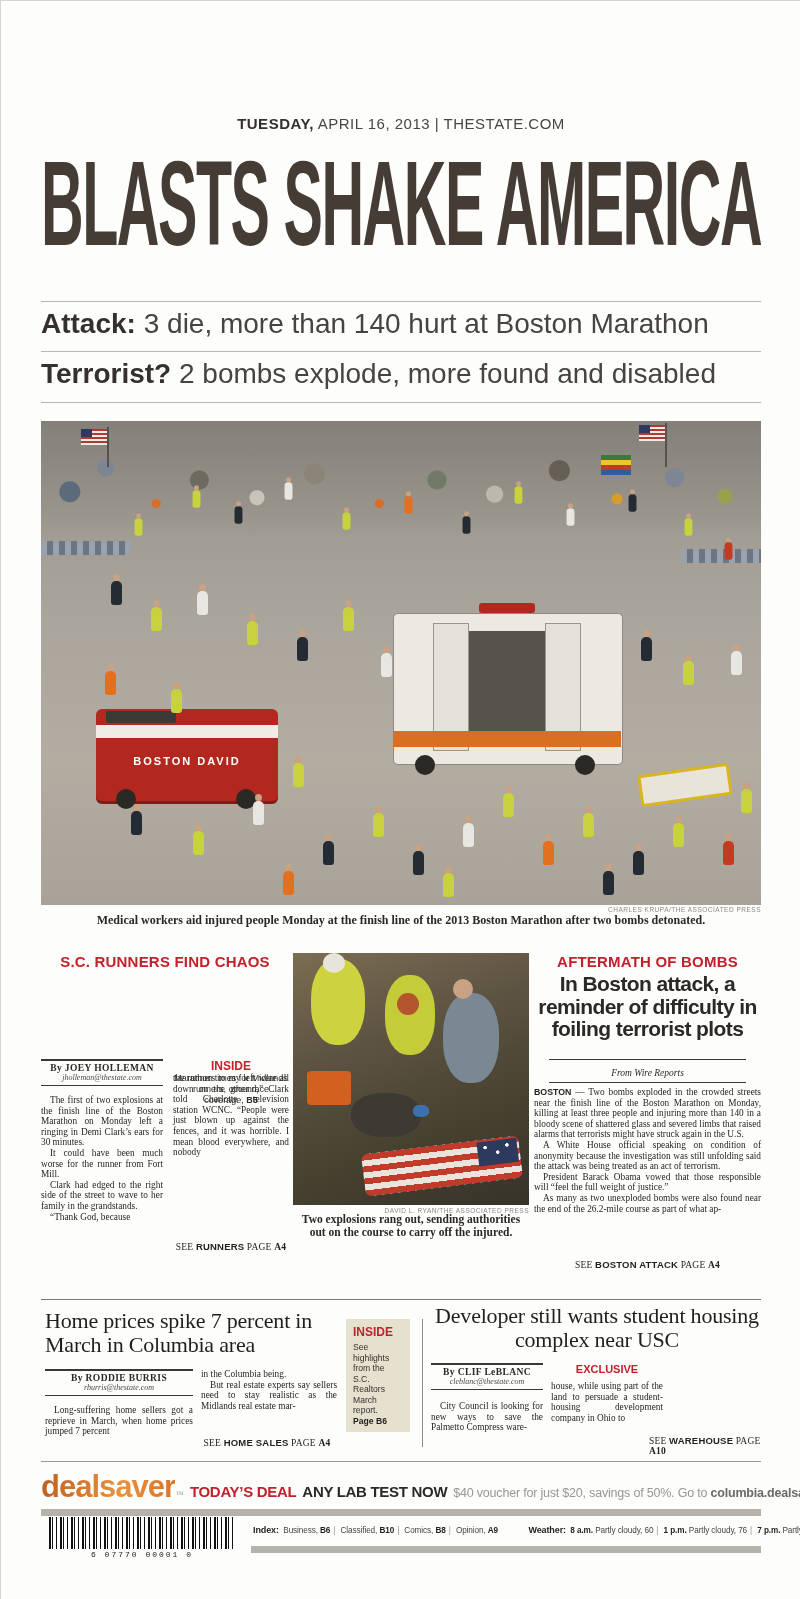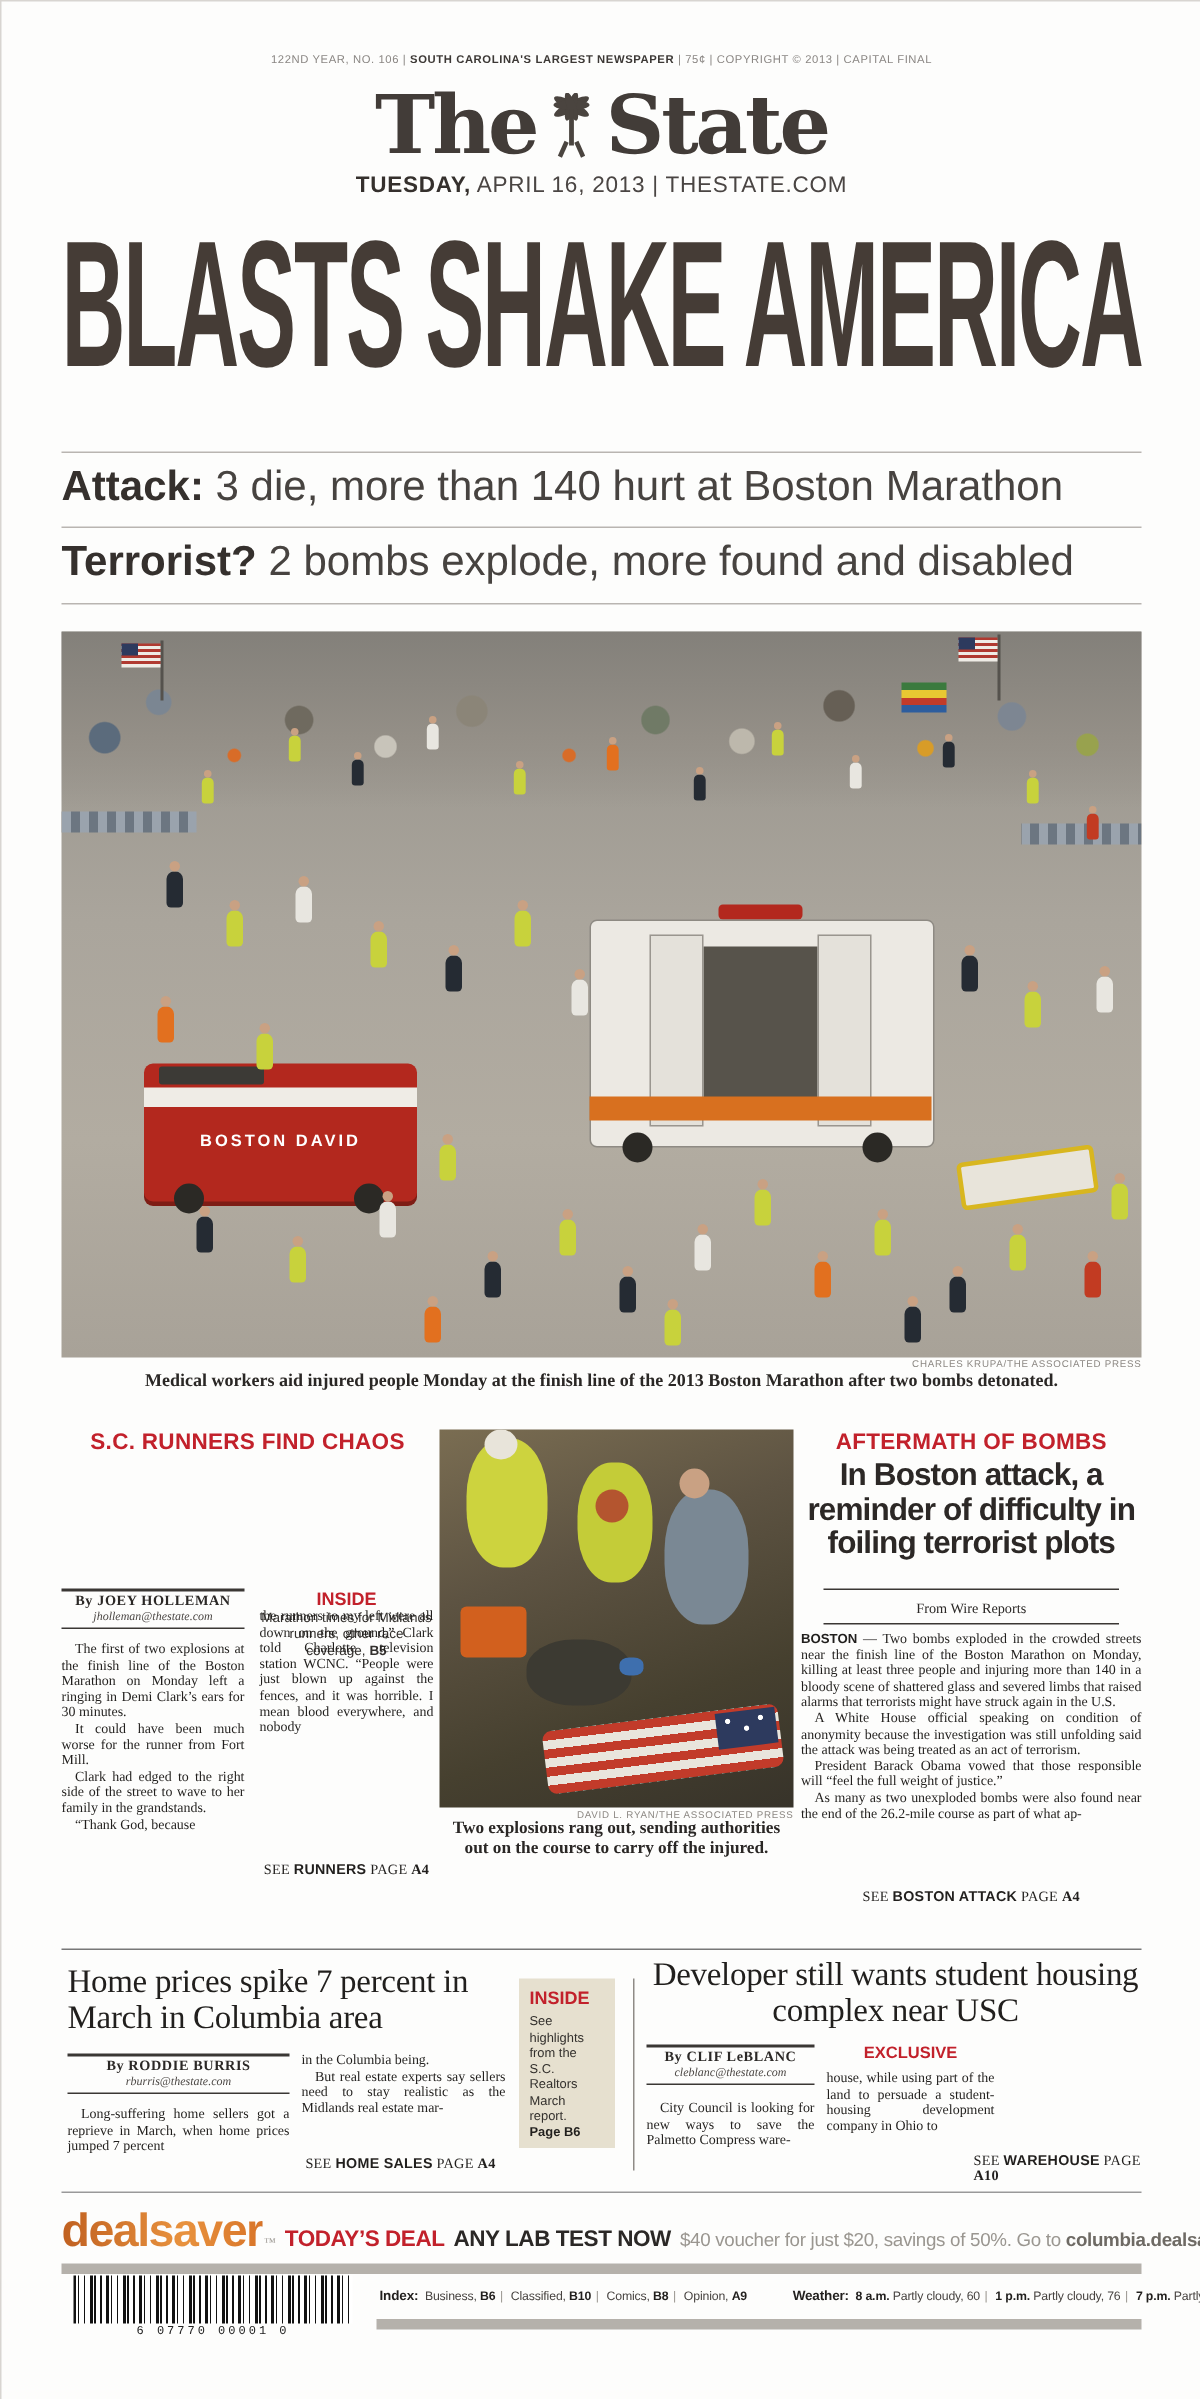--- a/index.html
+++ b/index.html
@@ -86,21 +86,21 @@
   .see-line .pg{font-weight:bold;}
   .photo-mid{top:952px;left:292px;width:236px;height:252px;overflow:hidden;
     background:linear-gradient(160deg,#7a6d52 0%,#5d5342 35%,#46402f 70%,#37332a 100%);}
   .blob{position:absolute;border-radius:45%;}
   .flagwrap{position:absolute;left:70px;top:192px;width:158px;height:42px;transform:rotate(-7deg);
     background:repeating-linear-gradient(180deg,#c23b2a 0 6px,#e9e5dc 6px 12px);border-radius:6px;}
   .flagwrap::after{content:"";position:absolute;right:2px;top:2px;width:40px;height:24px;background:#2d3a5e;
     background-image:radial-gradient(circle at 8px 6px,#fff 0 1.5px,transparent 2px),radial-gradient(circle at 20px 12px,#fff 0 1.5px,transparent 2px),radial-gradient(circle at 30px 6px,#fff 0 1.5px,transparent 2px);}
   .caption-mid{top:1212px;left:292px;width:236px;font-weight:bold;font-size:11.5px;line-height:13px;color:#2a2725;}
   .wirebox{border-top:1px solid #3a3734;border-bottom:1px solid #3a3734;text-align:center;padding:2px 0;}
-  .wire{font-size:9.5px;color:#2b2826;}
+  .wire{font-style:italic;font-size:9.5px;color:#2b2826;}
   .city{font-family:"Liberation Sans",sans-serif;font-weight:bold;font-size:8.8px;}
   
   .serif-head{font-size:22px;line-height:1.1;color:#211f1d;letter-spacing:-.2px;}
   .tanbox{top:1318px;left:345px;width:64px;padding:6px 7px;background:#e6e0cf;box-sizing:border-box;font-family:"Liberation Sans",sans-serif;}
   .tanbox .lbl{font-weight:bold;font-size:12px;color:#c2212b;margin-bottom:3px;}
   .tanbox .txt{font-size:8.6px;line-height:10.5px;color:#33302d;}
   .tanbox .pg{font-weight:bold;font-size:8.6px;color:#211f1d;}
   .vrule{position:absolute;width:0;border-left:1px solid #8f8b86;}
   .exclusive{font-family:"Liberation Sans",sans-serif;font-weight:bold;font-size:11px;color:#c2212b;text-align:center;}
   
@@ -120,46 +120,21 @@
   .indexrow .lbl{font-weight:bold;font-size:9px;color:#211f1d;}
   .indexrow b{color:#211f1d;}
   .indexrow .sep{color:#9a9690;margin:0 3px;}
   .gap{display:inline-block;width:26px;}
 </style>
 </head>
 <body>
 
 <div class="page">
 
-  <div class="abs topline sans ctr">
-    <span>122ND YEAR, NO. 106</span>
-    <span class="sep">|</span>
-    <span class="claim">SOUTH CAROLINA'S LARGEST NEWSPAPER</span>
-    <span class="sep">|</span>
-    <span>75¢</span>
-    <span class="sep">|</span>
-    <span>COPYRIGHT © 2013</span>
-    <span class="sep">|</span>
-    <span>CAPITAL FINAL</span>
-  </div>
-
-  <div class="abs masthead">
-    <span class="blackletter">The</span><svg class="tree" width="42" height="46" viewBox="0 0 42 46">
-        <g fill="#4a443f">
-          <ellipse cx="21" cy="9" rx="13" ry="3.5" transform="rotate(-28 21 9)"></ellipse>
-          <ellipse cx="21" cy="9" rx="13" ry="3.5" transform="rotate(28 21 9)"></ellipse>
-          <ellipse cx="21" cy="8" rx="12" ry="3.2"></ellipse>
-          <ellipse cx="21" cy="9" rx="10" ry="3" transform="rotate(-70 21 9)"></ellipse>
-          <ellipse cx="21" cy="9" rx="10" ry="3" transform="rotate(70 21 9)"></ellipse>
-          <rect x="19.4" y="11" width="3.2" height="24"></rect>
-          <rect x="14" y="32" width="3" height="11" transform="rotate(24 15.5 37.5)"></rect>
-          <rect x="25" y="32" width="3" height="11" transform="rotate(-24 26.5 37.5)"></rect>
-        </g>
-      </svg><span class="blackletter">State</span>
-  </div>
+
 
   <div class="abs dateline sans ctr">
     <span class="day">TUESDAY,</span><span> APRIL 16, 2013 | THESTATE.COM</span>
   </div>
 
   <div class="abs banner">
     <h1 class="fit-x" style="transform: scaleX(0.492476);">BLASTS SHAKE AMERICA</h1>
   </div>
 
   <div class="abs hrule" style="top:300px"></div>

